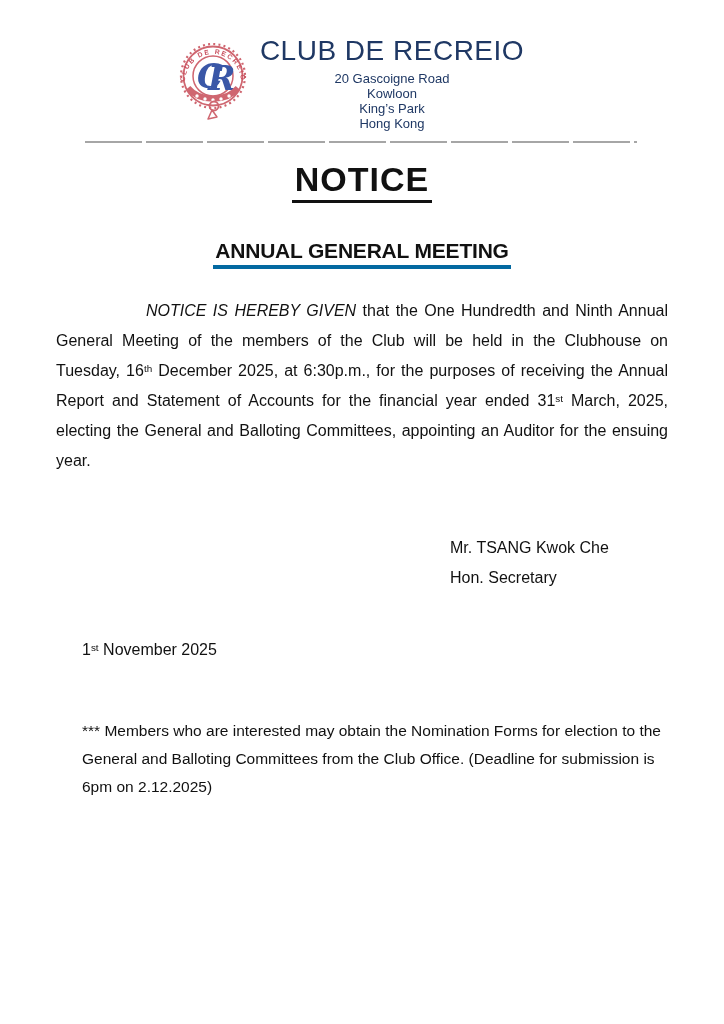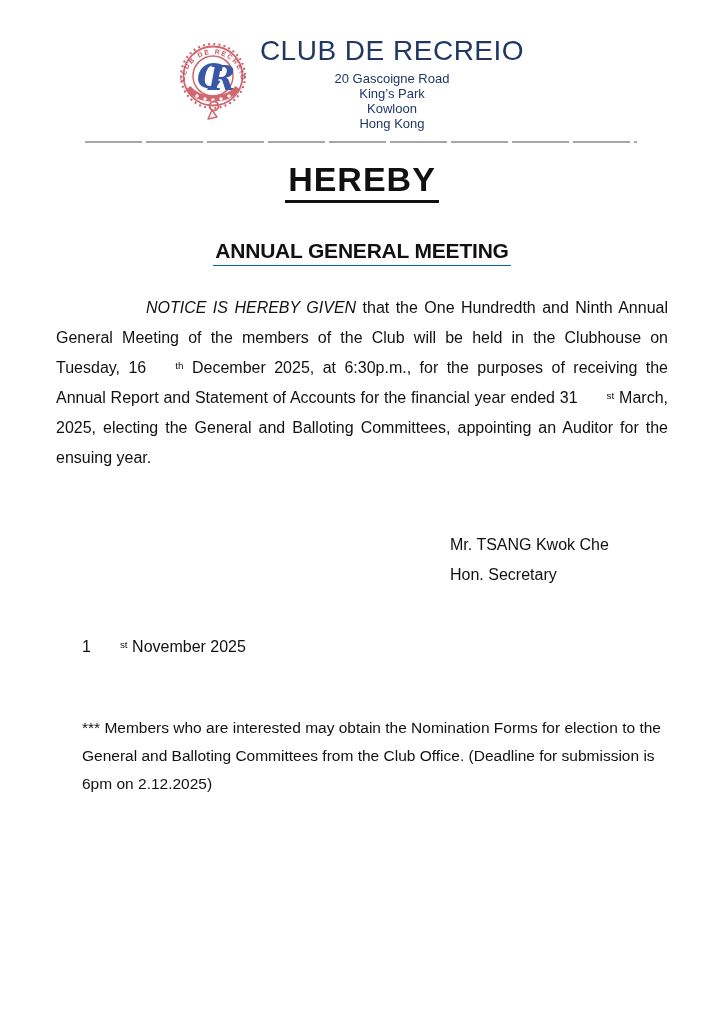--- a/index.html
+++ b/index.html
@@ -61,40 +61,39 @@
   .agm-title {
     margin-top: 35px;
     text-align: center;
     font-size: 21px;
     line-height: 26px;
     font-weight: bold;
     letter-spacing: -0.2px;
   }
   .agm-title span {
     display: inline-block;
-    border-bottom: 1px solid #0369a1;
+    border-bottom: 4px solid #0369a1;
     padding: 0 2px 1px 2px;
   }
   
   .body-par {
     margin: 27px 56px 0 56px;
     width: 612px;
     font-size: 16px;
     line-height: 30px;
     text-align: justify;
     text-indent: 90px;
   }
   .body-par i { }
   sup {
     font-size: 62%;
     vertical-align: baseline;
     position: relative;
     top: -0.45em;
     line-height: 0;
-    margin-left: 29px;
   }
   .signature {
     margin: 57px 0 0 450px;
     font-size: 16px;
     line-height: 30px;
   }
   .date-line {
     margin: 46px 0 0 82px;
     font-size: 16px;
     line-height: 21px;
@@ -139,31 +138,31 @@
       <circle cx="53" cy="62" r="1.7" fill="#ffffff"></circle>
 
       <circle cx="38" cy="72" r="4.5" fill="none" stroke="#cf6670" stroke-width="1.8"></circle>
       <path d="M 36,76 L 32,85 L 41,83 Z" fill="none" stroke="#cf6670" stroke-width="1.5" stroke-linejoin="round"></path>
     </svg>
 
     <div class="header-text">
       <div class="club-name">CLUB DE RECREIO</div>
       <div class="address">
         <div>20 Gascoigne Road</div>
+        <div>Kowloon</div>
         <div>King’s Park</div>
-        <div>Kowloon</div>
         <div>Hong Kong</div>
       </div>
     </div>
   </div>
 
   <div class="divider"></div>
 
   <h1 class="notice-title">
-    <span>HEREBY</span>
+    <span>NOTICE</span>
   </h1>
 
   <h2 class="agm-title">
     <span>ANNUAL GENERAL MEETING</span>
   </h2>
 
   <p class="body-par"><i>NOTICE IS HEREBY GIVEN</i><span> that the One Hundredth and Ninth Annual General Meeting of the members of the Club will be held in the Clubhouse on Tuesday, 16</span><sup>th</sup><span> December 2025, at 6:30p.m., for the purposes of receiving the Annual Report and Statement of Accounts for the financial year ended 31</span><sup>st</sup><span> March, 2025, electing the General and Balloting Committees, appointing an Auditor for the ensuing year.</span></p>
 
   <div class="signature">
     <div>Mr. TSANG Kwok Che</div>

